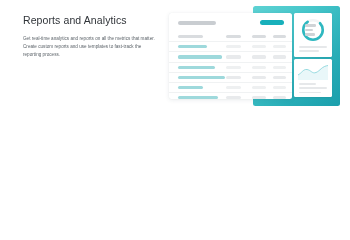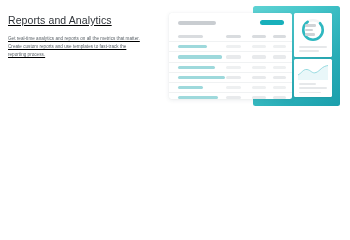--- a/index.html
+++ b/index.html
@@ -18,24 +18,23 @@
   .page {
     position: relative;
     width: 350px;
     height: 113px;
     background: #ffffff;
   }
 
   
   .copy {
     position: absolute;
-    left: 8px;
+    left: 23px;
     top: 14px;
     width: 140px;
-    text-decoration: underline;
   }
   .copy-title {
     font-size: 10.5px;
     line-height: 13px;
     color: #2f3338;
     font-weight: 400;
     letter-spacing: 0.1px;
     margin: 0 0 8px 0;
     white-space: nowrap;
   }

